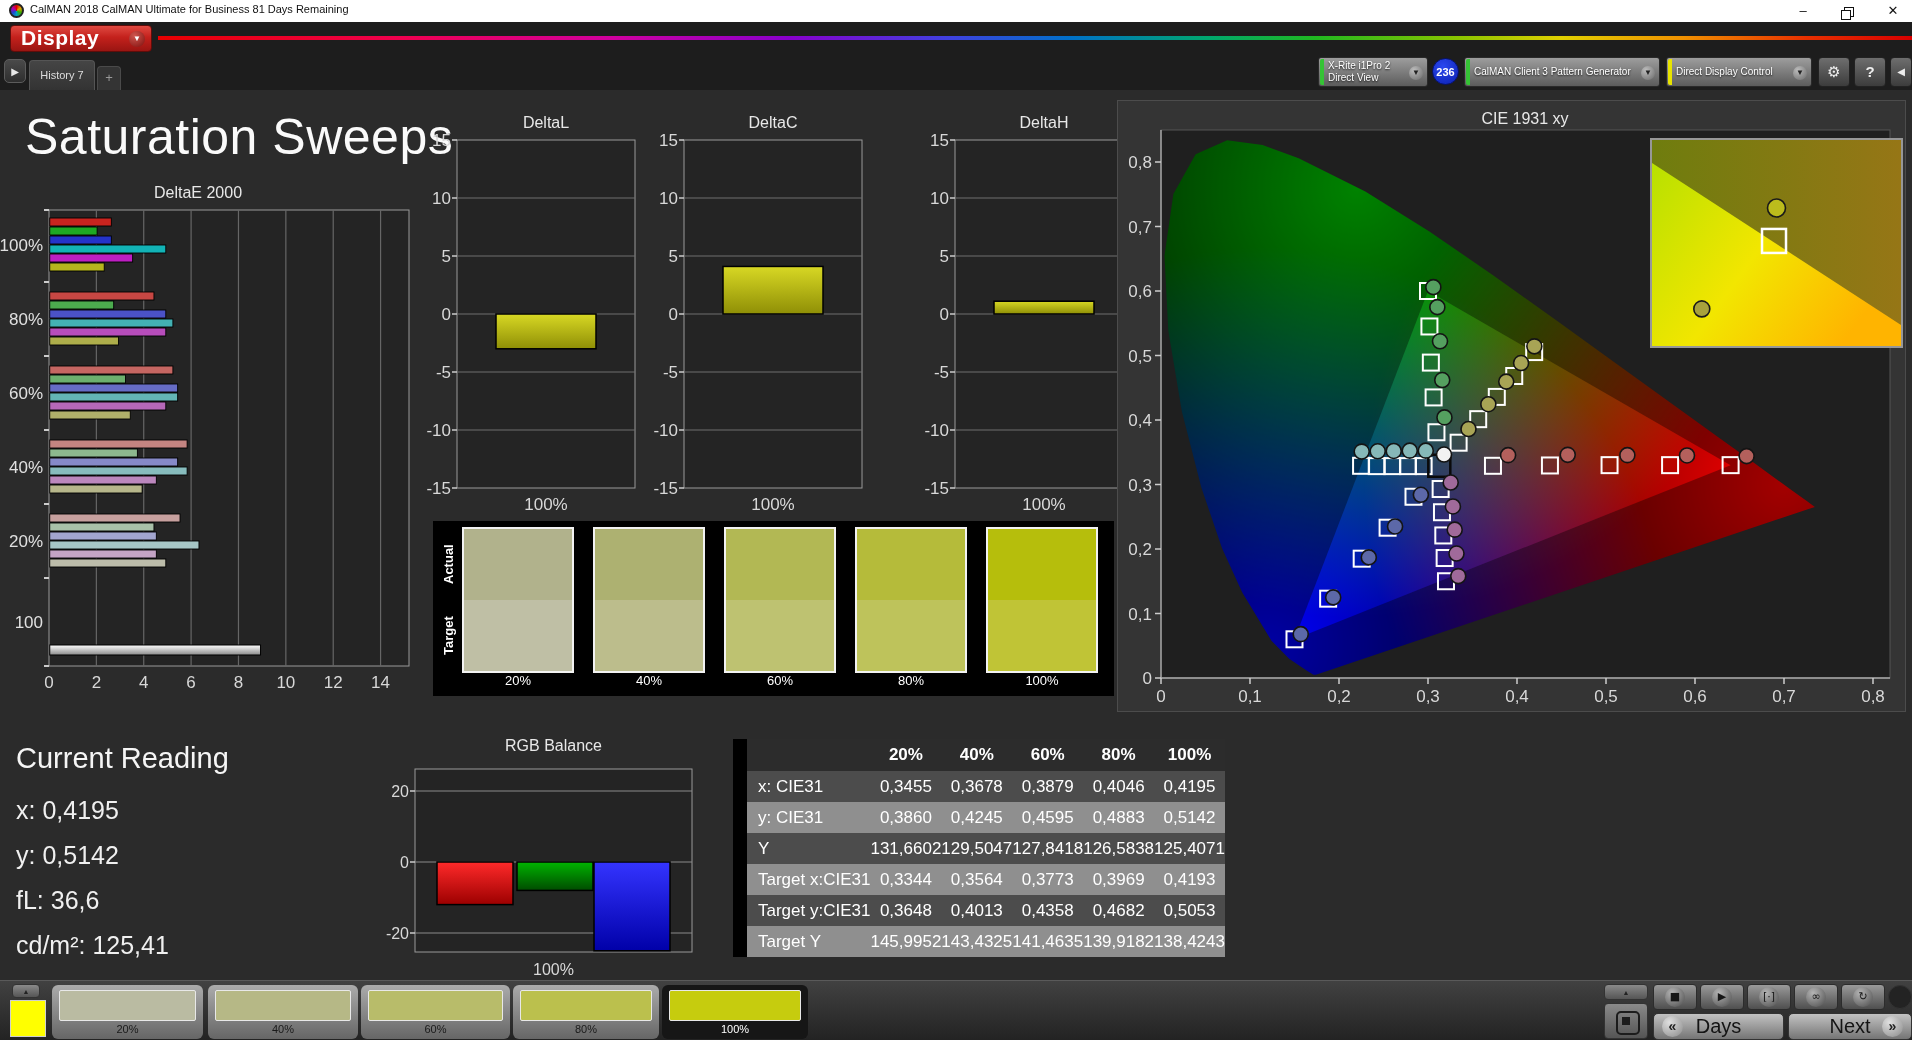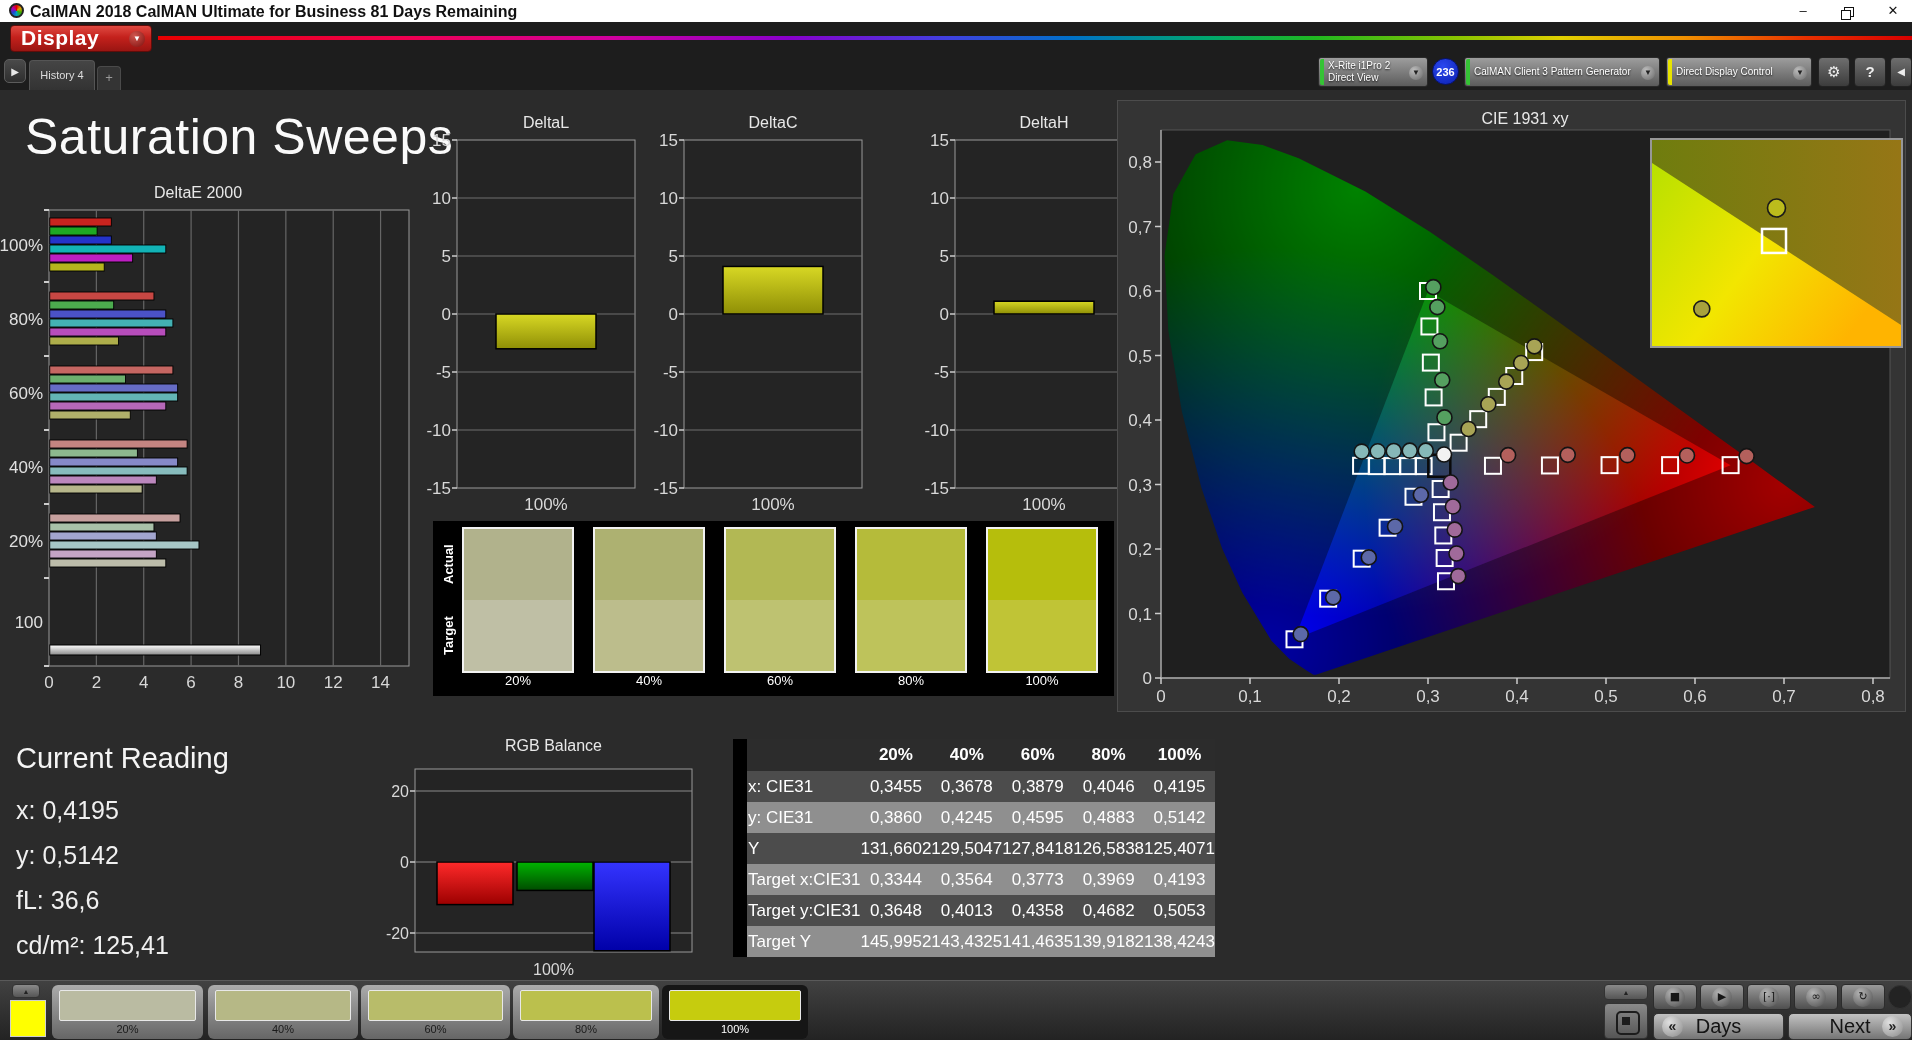--- a/index.html
+++ b/index.html
@@ -1,21 +1,21 @@
 <!DOCTYPE html>
 <html><head>
 <meta charset="utf-8">
 <style>
   html,body{margin:0;padding:0;background:#111;}
   #stage{position:relative;width:1912px;height:1040px;background:#2b2b2b;overflow:hidden;
          font-family:"Liberation Sans","DejaVu Sans",sans-serif;-webkit-font-smoothing:antialiased;}
   .abs{position:absolute;}
   
   #titlebar{left:0;top:0;width:1912px;height:22px;background:#ffffff;color:#111;}
-  #titlebar .ttext{position:absolute;left:30px;top:3px;font-size:16px;font-weight:bold;}
+  #titlebar .ttext{position:absolute;left:30px;top:3px;font-size:11px;}
   #app-icon{position:absolute;left:9px;top:3px;width:15px;height:15px;border-radius:50%;
             background:conic-gradient(#e00000,#e0a000,#30b000,#00a0c0,#2040d0,#b000b0,#e00000);
             border:2px solid #222;box-sizing:border-box;}
   .winbtn{position:absolute;top:0px;width:30px;height:22px;text-align:center;font-size:13px;line-height:22px;color:#111;cursor:default;}
   #win-restore .r1{position:absolute;left:11px;top:7px;width:8px;height:8px;border:1px solid #111;background:#fff;}
   #win-restore .r2{position:absolute;left:8px;top:10px;width:8px;height:8px;border:1px solid #111;background:#fff;}
   
   #appheader{left:0;top:22px;width:1912px;height:34px;background:#1d1d1d;}
   #logo-btn{position:absolute;left:10px;top:3px;width:142px;height:27px;border-radius:4px;
             background:linear-gradient(180deg,#e04a42,#c4211c 45%,#9a1512);border:1px solid #5f0d0a;
@@ -57,21 +57,21 @@
       font-size:13px;font-weight:bold;color:#fff;}
   .swcol{position:absolute;top:6px;width:112px;height:146px;border:2px solid #f2f2f2;box-sizing:border-box;}
   .swcol .half{width:100%;height:50%;}
   .swlabel{position:absolute;top:152px;width:116px;text-align:center;font-size:13px;color:#fff;}
   
   #data-table{left:733px;top:739px;}
   #data-table .strip{position:absolute;left:0;top:0;width:14px;height:218px;background:#000;}
   #dtable{position:absolute;left:14px;top:0;border-collapse:collapse;table-layout:fixed;}
   #dtable th,#dtable td{font-weight:normal;font-size:17px;color:#fff;height:31px;padding:0;text-align:center;white-space:nowrap;}
   #dtable thead th{font-weight:bold;background:#2c2c2c;height:32px;}
-  #dtable td.rowlabel{text-align:left;padding-left:1px;}
+  #dtable td.rowlabel{text-align:left;padding-left:11px;}
   #dtable tr.dark td{background:#4c4c4c;}
   #dtable tr.light td{background:#8f8f8f;}
   
   #bottombar{left:0;top:980px;width:1912px;height:60px;background:linear-gradient(#414141,#232323);border-top:1px solid #5a5a5a;box-sizing:border-box;}
   .upbtn{position:absolute;border-radius:4px;background:linear-gradient(#8a8a8a,#555);border:1px solid #333;box-sizing:border-box;
      color:#222;text-align:center;}
   #pattern-square{position:absolute;left:10px;top:19px;width:36px;height:37px;background:#ffff00;border:1px solid #cfcfcf;box-sizing:border-box;}
   .swbtn{position:absolute;top:4px;height:54px;border-radius:6px;background:linear-gradient(180deg,#ababab,#666);box-sizing:border-box;}
   .swbtn .chip{position:absolute;left:7px;right:7px;top:5px;height:31px;border:1px solid #e8e8e8;border-radius:2px;box-sizing:border-box;}
   .swbtn .pl{position:absolute;left:0;right:0;top:38px;text-align:center;font-size:11px;color:#1a1a1a;}
@@ -106,21 +106,21 @@
   <div class="abs" id="appheader">
     <div id="logo-btn">
       <span class="ltext">Display</span>
       <span class="lcirc">▼</span>
     </div>
     <div id="rainbow"></div>
   </div>
 
   <div class="abs" id="tabrow">
     <div id="nav-expand">▶</div>
-    <div id="tab-history">History 4</div>
+    <div id="tab-history">History 7</div>
     <div id="tab-add">+</div>
 
     <div class="dd" style="left:1318px;width:110px;">
       <span class="bar" style="background:#35c335;"></span>
       <span class="txt"><span>X-Rite i1Pro 2</span><br>
       <span>Direct View</span></span>
       <span class="arr">▼</span>
     </div>
     <div id="badge-236">236</div>
     <div class="dd" style="left:1464px;width:196px;">

